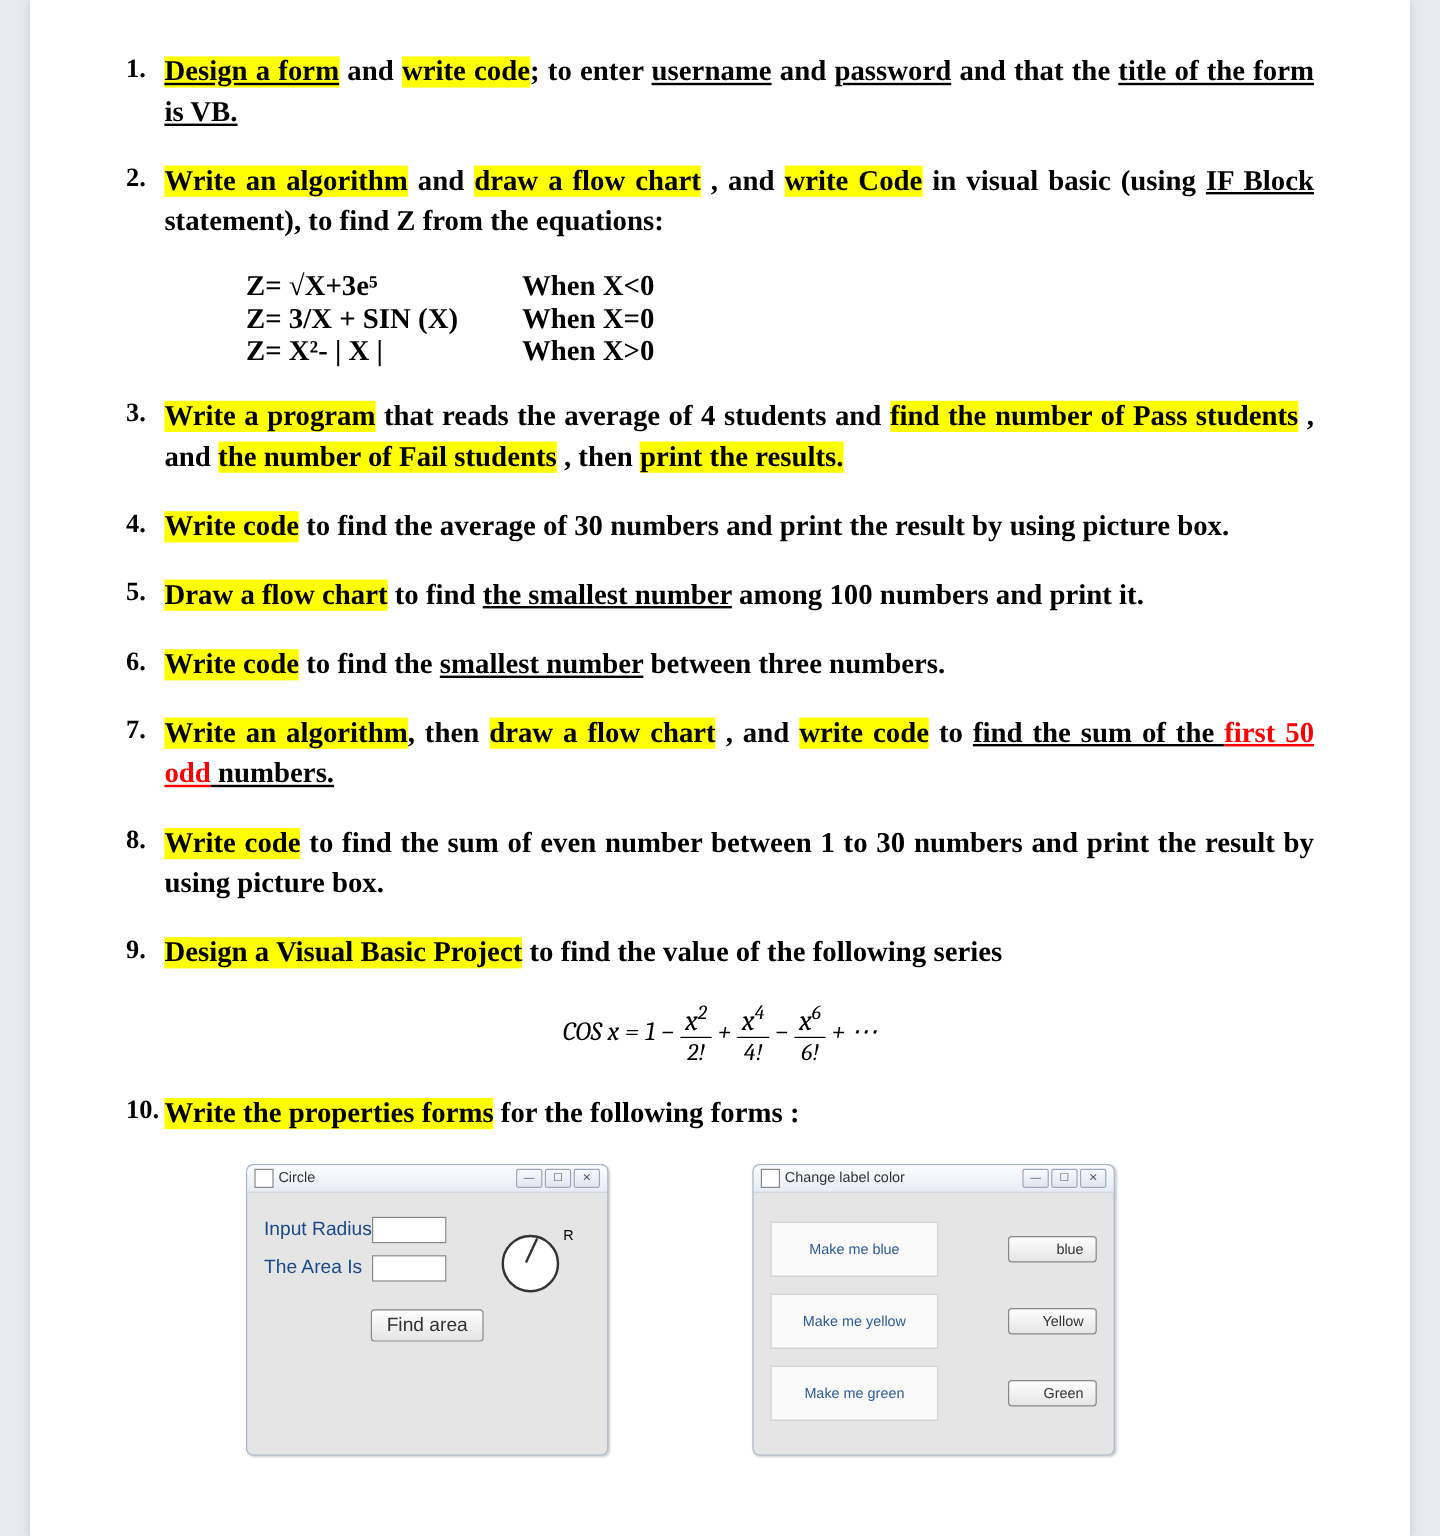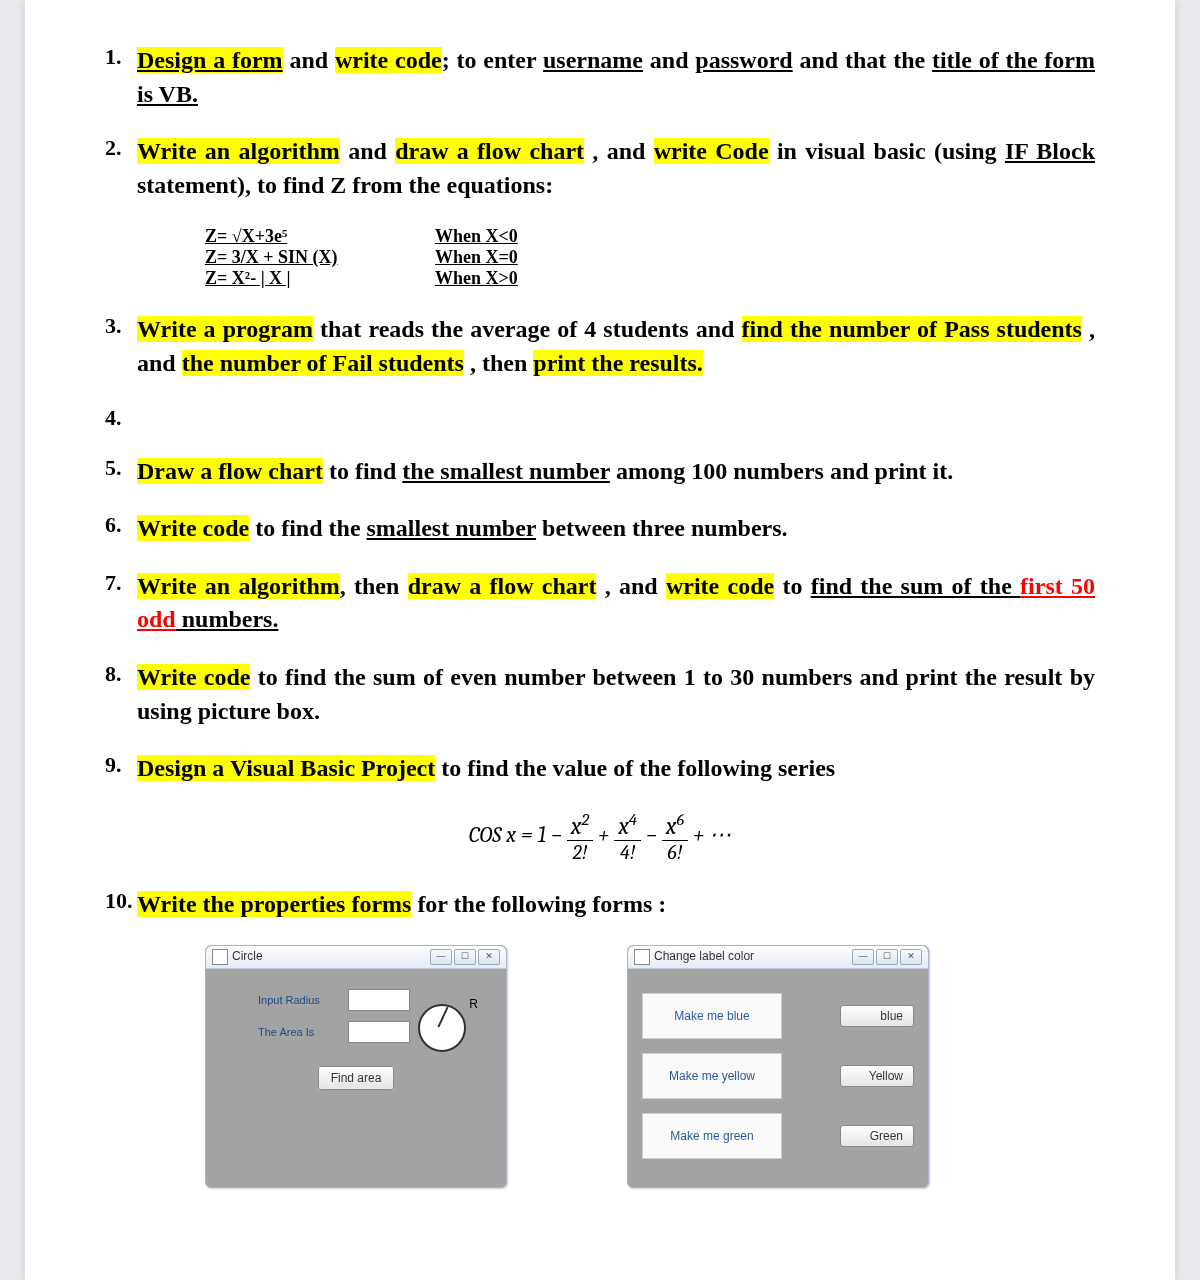--- a/index.html
+++ b/index.html
@@ -35,22 +35,21 @@
     font-weight: bold;
     line-height: 1.4;
     text-align: justify;
   }
   .hl { background: #ffff00; }
   .ul { text-decoration: underline; }
   .red { color: #ff0000; }
   .eqblock {
     margin: 20px 0 20px 100px;
     font-weight: bold;
-    font-size: 18px;
-    text-decoration: underline;
+    font-size: 24px;
   }
   .eqrow { display: flex; }
   .eqleft { width: 230px; }
   .eqright { }
   .cosformula {
     text-align: center;
     margin: 22px 0;
     font-family: Cambria, "Times New Roman", serif;
     font-style: italic;
     font-size: 22px;
@@ -68,21 +67,21 @@
   
   .forms-row {
     display: flex;
     gap: 120px;
     margin: 20px 0 0 100px;
   }
   .vbform {
     width: 300px;
     border: 1px solid #a9b7c9;
     border-radius: 6px;
-    background: #a3a3a3;
+    background: #e5e5e5;
     font-family: Tahoma, Arial, sans-serif;
     font-size: 12px;
     font-weight: normal;
     box-shadow: 1px 1px 2px rgba(0,0,0,0.2);
   }
   .titlebar {
     background: linear-gradient(#fdfdfe, #e6ecf5);
     border-bottom: 1px solid #c0ccda;
     border-radius: 6px 6px 0 0;
     padding: 3px 6px;
@@ -110,31 +109,31 @@
     text-align: center;
     line-height: 12px;
     color: #556;
   }
   .fbody {
     padding: 10px 14px 14px 14px;
     min-height: 140px;
     position: relative;
   }
   .fbody .row { display:flex; align-items:center; margin:10px 0;}
-  .flabel { width: 90px; font-size: 11px; color:#1a4a8a;margin-left:38px;}
+  .flabel { width: 90px; font-size: 16px; color:#1a4a8a;}
   .ftext {
     width: 60px; height: 20px;
     border: 1px solid #888;
     background: #fff;
   }
   .fbtn {
     border: 1px solid #888;
     background: linear-gradient(#fefefe,#e5e5e5);
     padding: 4px 12px;
-    font-size: 12px;
+    font-size: 16px;
     border-radius: 3px;
     color: #333;
   }
   .circle-shape {
     width: 44px; height: 44px;
     border: 2px solid #333;
     border-radius: 50%;
     position: absolute;
     right: 40px; top: 35px;
     background: #fff;
@@ -218,20 +217,23 @@
 
   <div class="item">
     <span class="num">3.</span>
     <span class="body">
       <span class="hl">Write a program</span><span> that reads the average of 4 students and </span><span class="hl">find the number of Pass students</span><span> , and </span><span class="hl">the number of Fail students</span><span> , then </span><span class="hl">print the results.</span>
     </span>
   </div>
 
   <div class="item">
     <span class="num">4.</span>
+    <span class="body">
+      <span class="hl"> </span><span class="hl">Write code</span><span> to find the average of 30  numbers and print the result by using picture box.</span>
+    </span>
   </div>
 
   <div class="item">
     <span class="num">5.</span>
     <span class="body">
       <span class="hl">Draw a flow chart</span><span> to find </span><span class="ul">the smallest number</span><span> among 100 numbers and print it.</span>
     </span>
   </div>
 
   <div class="item">

